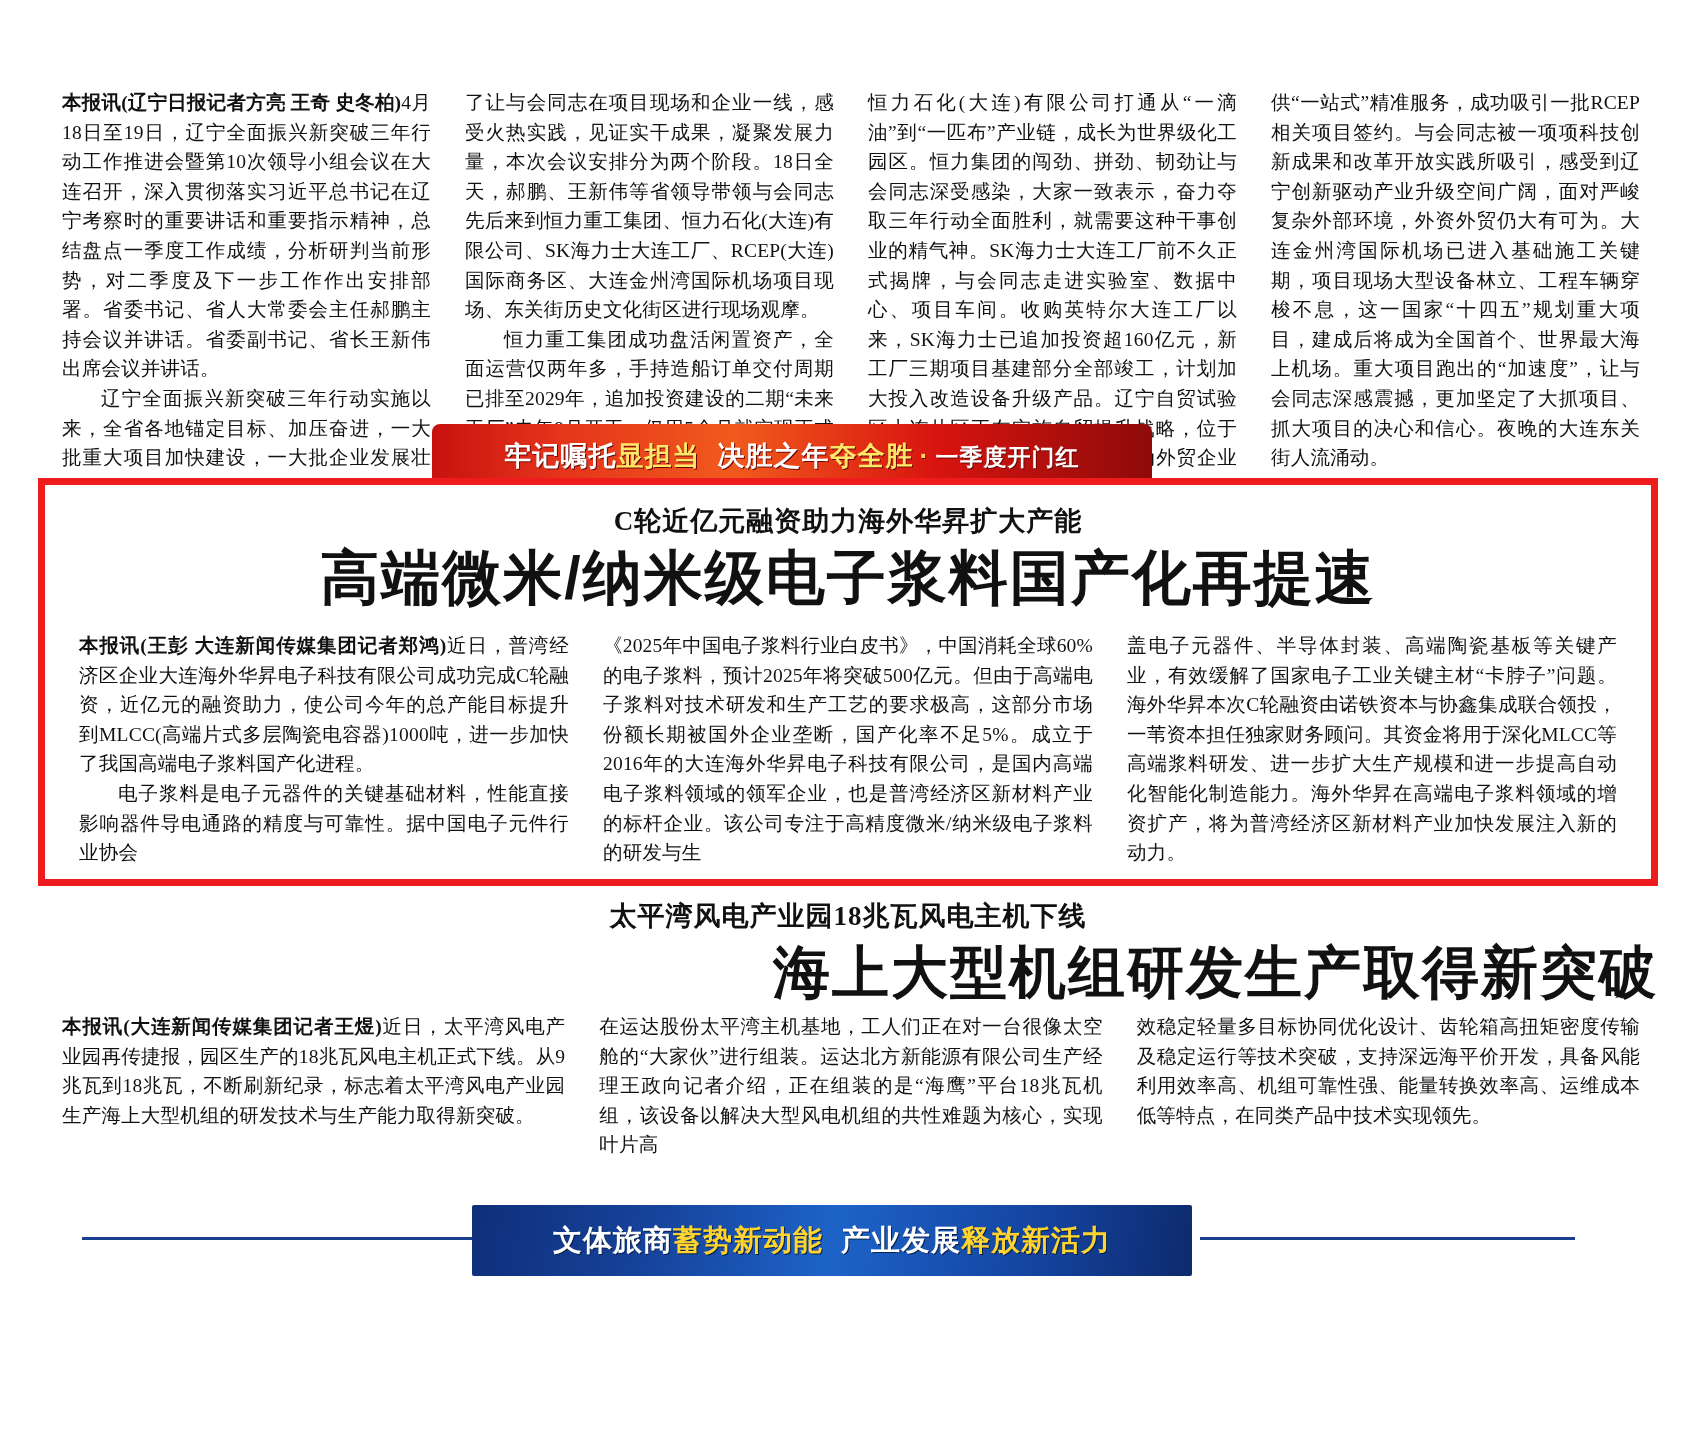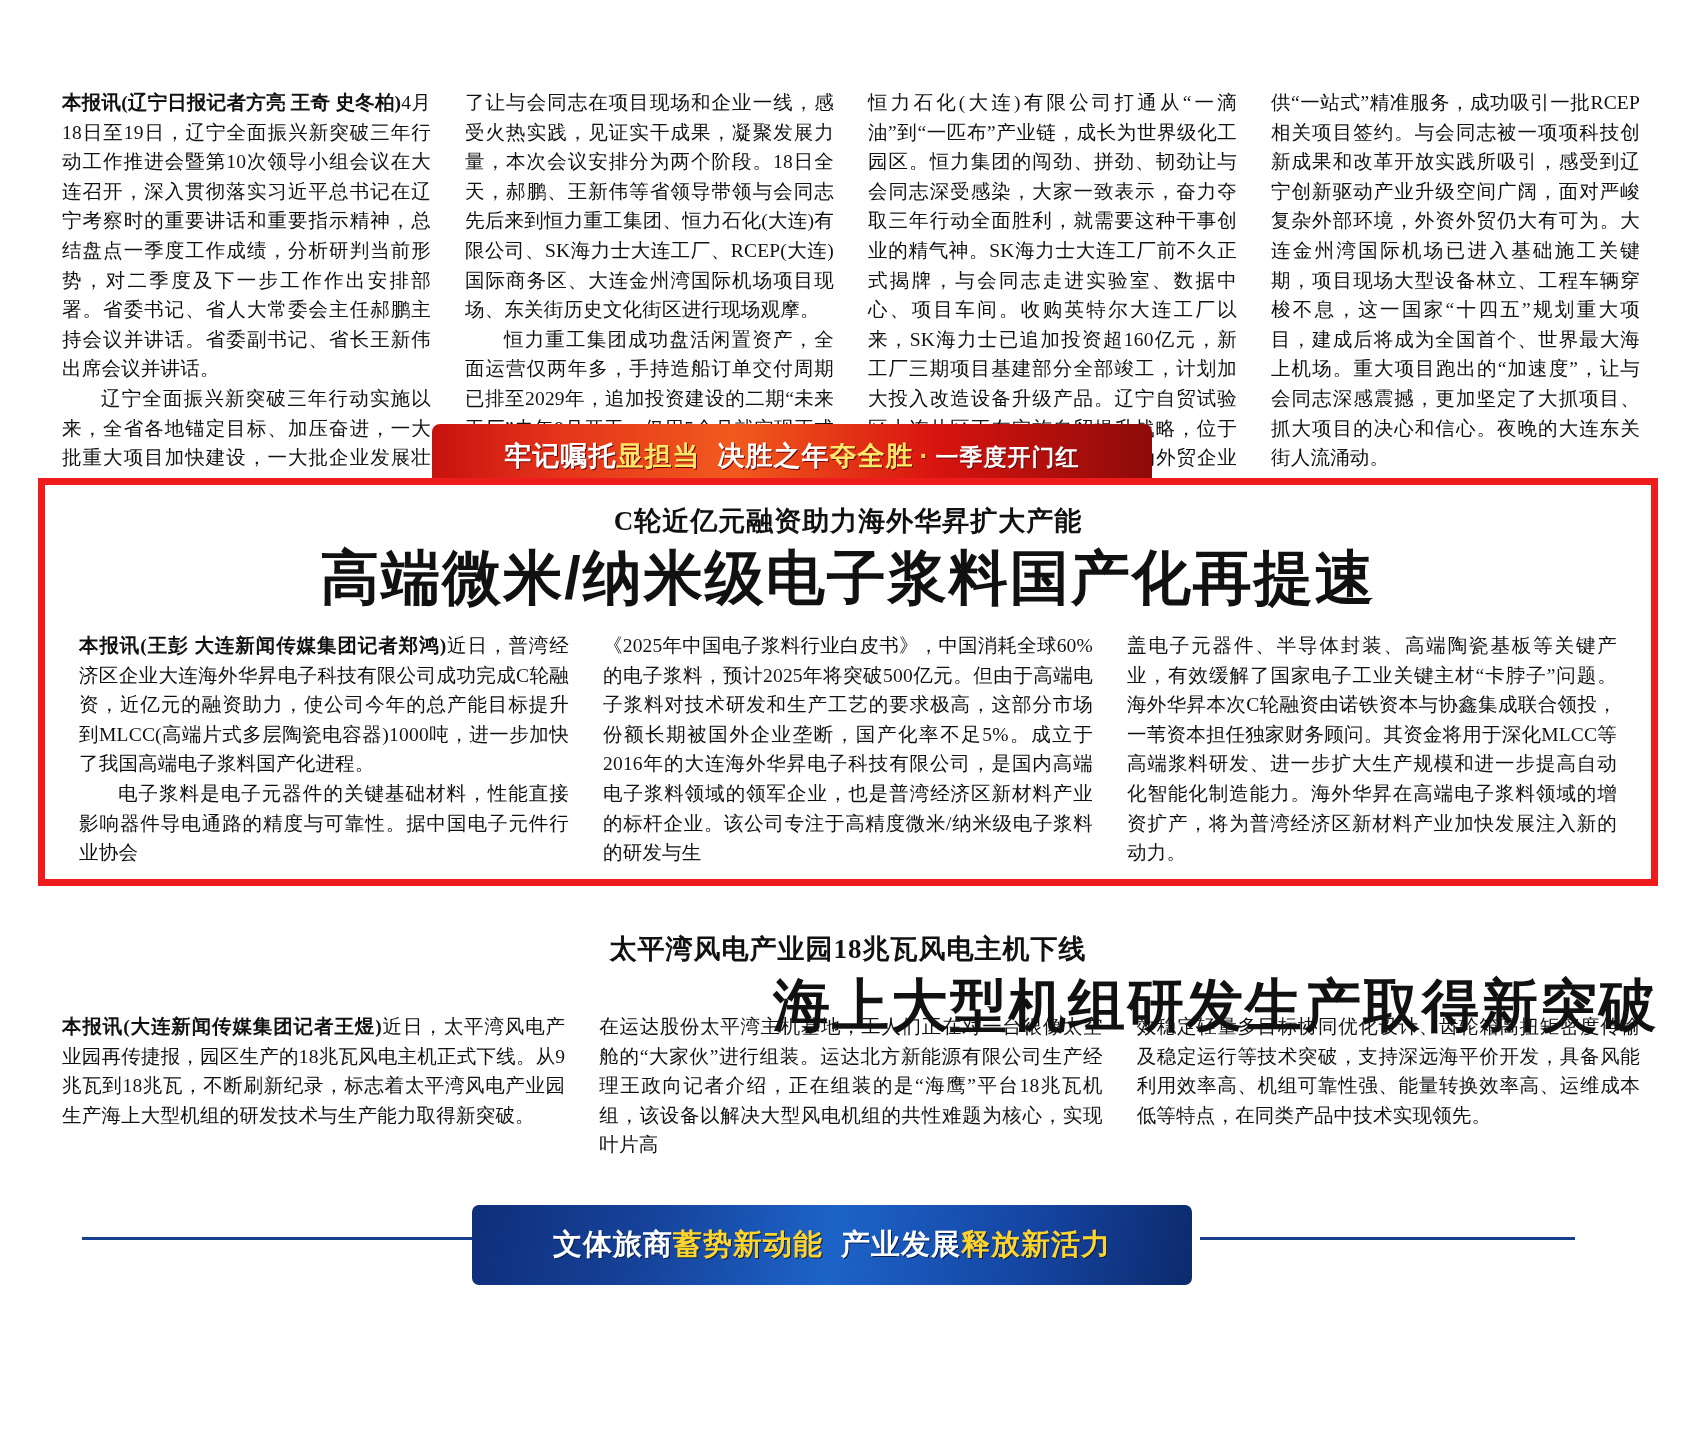--- a/index.html
+++ b/index.html
@@ -143,21 +143,20 @@
     left: 38px;
     top: 898px;
     width: 1620px;
     text-align: center;
   }
   .story2-head .kicker2 {
     font-size: 27px;
     line-height: 36px;
     font-weight: bold;
     letter-spacing: 1px;
-    margin-top: 33px;
   }
   .story2-head .headline2 {
     font-size: 57px;
     line-height: 72px;
     font-weight: bold;
     letter-spacing: 2px;
     font-family: "Liberation Sans", "DejaVu Sans", sans-serif;
     margin-top: 2px;
     text-align: right;
   }
@@ -174,23 +173,23 @@
     top: 1237px;
     height: 3px;
     background: #1b3f8f;
   }
   .rule-left { left: 82px; width: 395px; }
   .rule-right { left: 1200px; width: 375px; }
   .banner-blue {
     left: 472px;
     top: 1205px;
     width: 720px;
-    height: 80px;
+    height: 71px;
     background: linear-gradient(100deg, #0f2f7a 0%, #16439b 25%, #1d63c8 50%, #1444a0 78%, #0d2a6c 100%);
-    border-radius: 7px;
+    border-radius: 2px;
   }
   .banner-blue .b-text {
     font-size: 29px;
     letter-spacing: 1px;
     color: #ffffff;
     text-shadow: 1px 1px 0 #06204f;
   }
   .banner-blue .hl {
     color: #ffd42e;
   }

